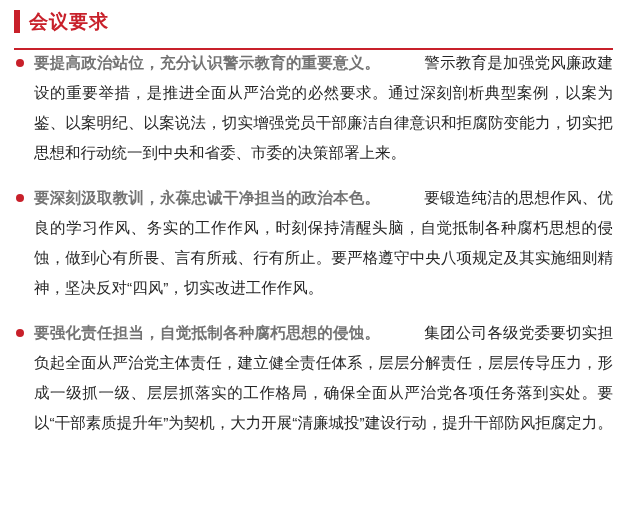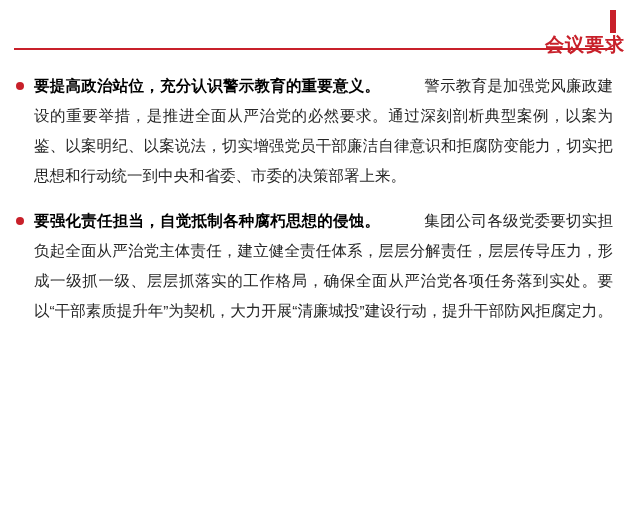--- a/index.html
+++ b/index.html
@@ -18,23 +18,22 @@
     width: 625px;
     height: 517px;
     box-sizing: border-box;
     padding: 0;
     background: #ffffff;
   }
 
   
   .header {
     display: flex;
-    align-items: flex-end;
+    align-items: center;
     margin: 10px 0 0 14px;
-    flex-direction: column;
   }
   .header-bar {
     width: 6px;
     height: 23px;
     background: #c8202a;
     margin-right: 9px;
     flex: 0 0 auto;
   }
   .header-title {
     font-size: 19px;
@@ -70,21 +69,21 @@
   .bullet {
     position: absolute;
     left: 2px;
     top: 11px;
     width: 8px;
     height: 8px;
     border-radius: 50%;
     background: #c8202a;
   }
   .lead {
-    color: #000000;
+    color: #737373;
     font-weight: bold;
   }
   .rest {
     color: #262626;
     margin-left: 44px;
   }
 </style>
 </head>
 <body>
 
@@ -96,20 +95,24 @@
   </div>
   <div class="header-rule"></div>
 
   <div class="content">
 
     <div class="para">
       <span class="bullet"></span>
       <span class="lead">要提高政治站位，充分认识警示教育的重要意义。</span><span class="rest">警示教育是加强党风廉政建设的重要举措，是推进全面从严治党的必然要求。通过深刻剖析典型案例，以案为鉴、以案明纪、以案说法，切实增强党员干部廉洁自律意识和拒腐防变能力，切实把思想和行动统一到中央和省委、市委的决策部署上来。</span>
     </div>
 
+    <div class="para">
+      <span class="bullet"></span>
+      <span class="lead">要深刻汲取教训，永葆忠诚干净担当的政治本色。</span><span class="rest">要锻造纯洁的思想作风、优良的学习作风、务实的工作作风，时刻保持清醒头脑，自觉抵制各种腐朽思想的侵蚀，做到心有所畏、言有所戒、行有所止。要严格遵守中央八项规定及其实施细则精神，坚决反对“四风”，切实改进工作作风。</span>
+    </div>
 
     <div class="para">
       <span class="bullet"></span>
       <span class="lead">要强化责任担当，自觉抵制各种腐朽思想的侵蚀。</span><span class="rest">集团公司各级党委要切实担负起全面从严治党主体责任，建立健全责任体系，层层分解责任，层层传导压力，形成一级抓一级、层层抓落实的工作格局，确保全面从严治党各项任务落到实处。要以“干部素质提升年”为契机，大力开展“清廉城投”建设行动，提升干部防风拒腐定力。</span>
     </div>
 
   </div>
 </div>
 
 </body></html>

